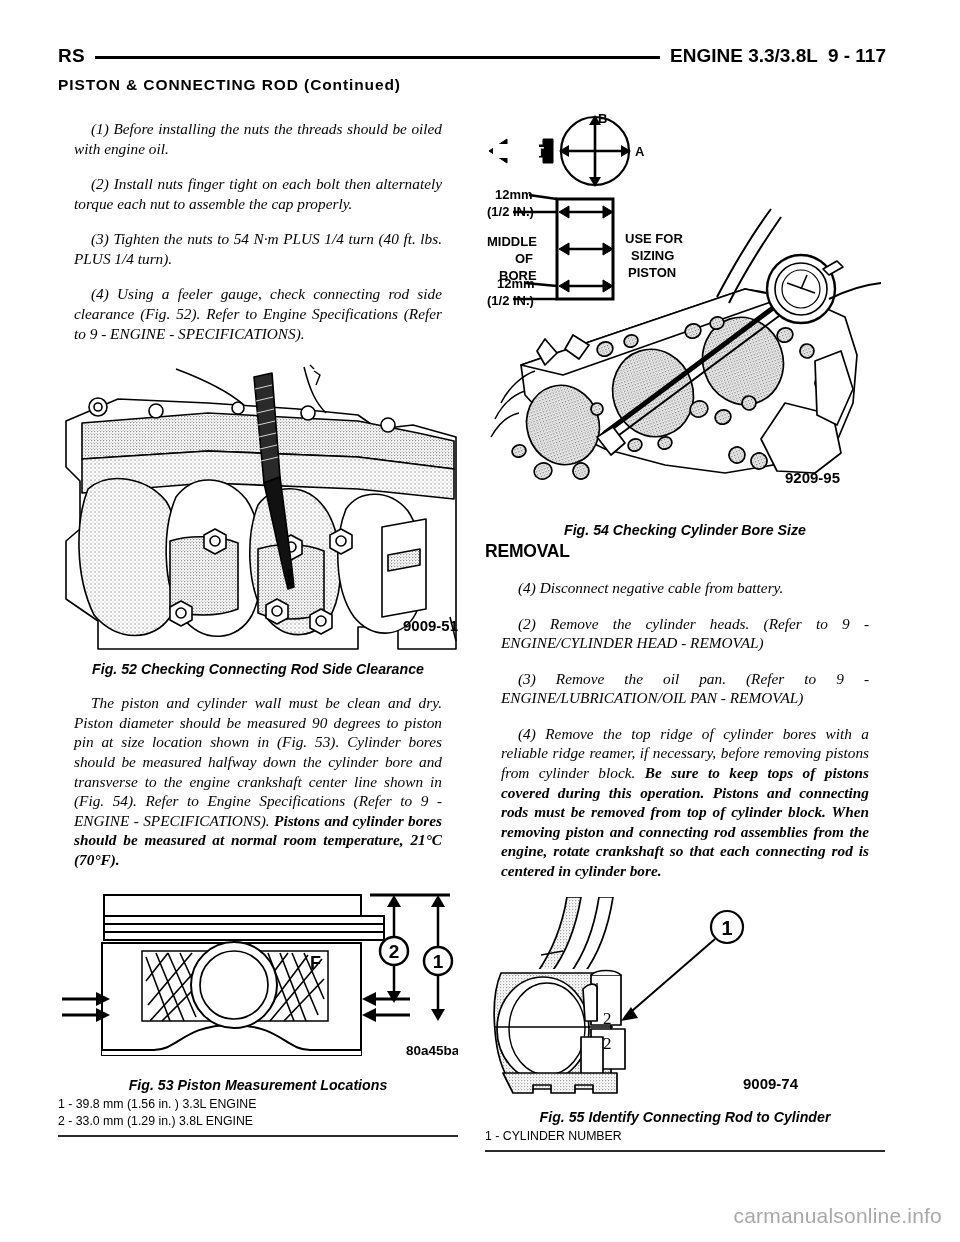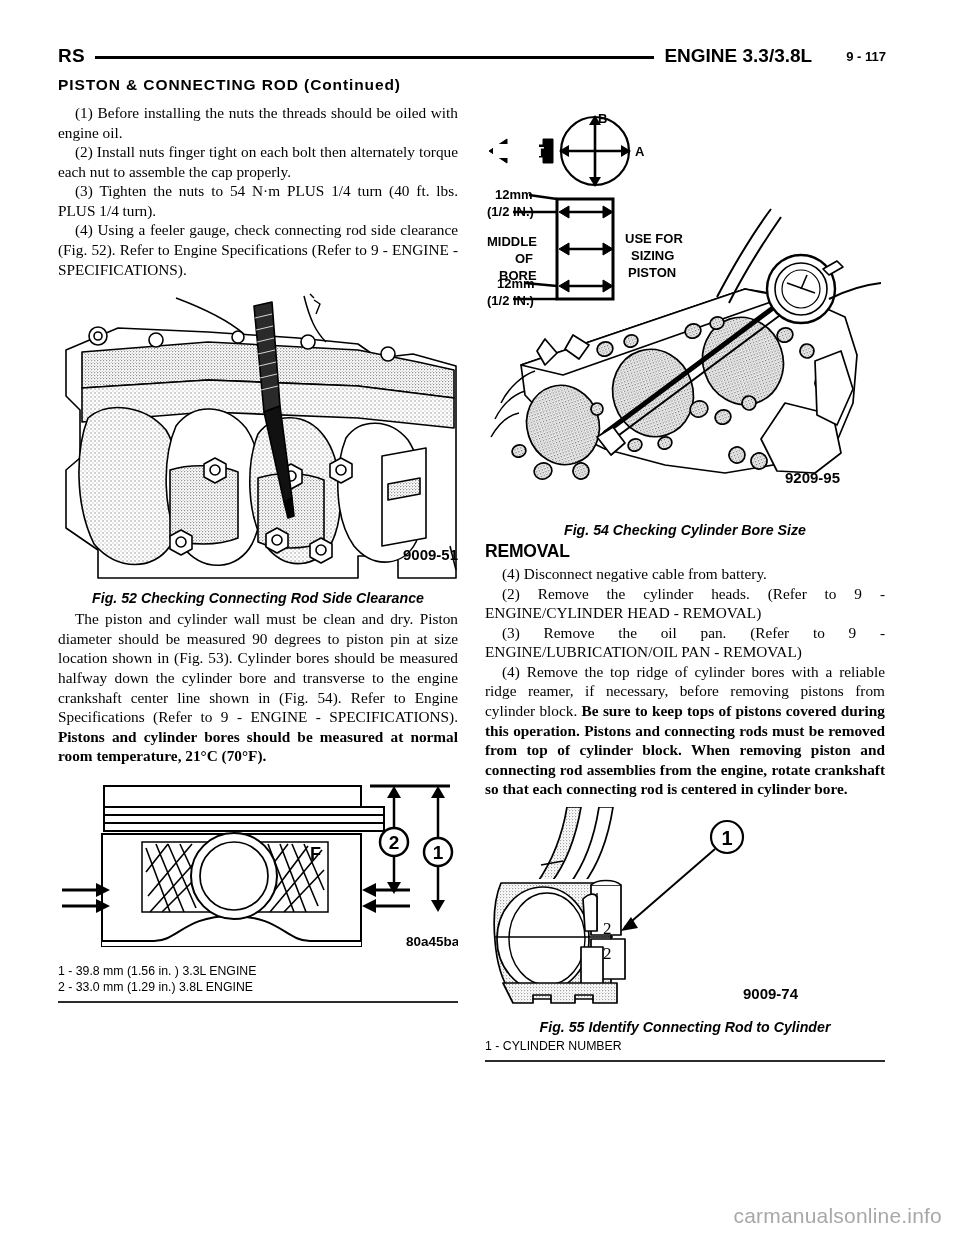--- a/index.html
+++ b/index.html
@@ -43,23 +43,23 @@
   }
   #page-header .hdr-right {
     font-family: "Liberation Sans", sans-serif;
     font-weight: bold;
     font-size: 19px;
     white-space: nowrap;
   }
   #page-header .hdr-page {
     font-family: "Liberation Sans", sans-serif;
     font-weight: bold;
-    font-size: 13px;
+    font-size: 19px;
     white-space: nowrap;
-    margin-left: 34px;
+    margin-left: 10px;
   }
 
   #continued-bar {
     position: absolute;
     left: 58px;
     top: 76px;
     width: 828px;
     font-family: "Liberation Sans", sans-serif;
     font-weight: bold;
     font-size: 15.5px;
@@ -69,26 +69,27 @@
   
   .col {
     position: absolute;
     top: 103px;
     width: 400px;
   }
   #col-left  { left: 58px; }
   #col-right { left: 485px; }
 
   p.body {
-    margin: 0;
+    margin: 16px;
     font-size: 15.3px;
     line-height: 1.28;
     text-align: justify;
     text-indent: 17px;
     hyphens: manual;
+    font-style: italic;
   }
   .bold-run { font-weight: bold; }
 
   h2.sect {
     font-family: "Liberation Sans", sans-serif;
     font-weight: bold;
     font-size: 17.5px;
     margin: 0 0 2px 0;
     letter-spacing: -0.2px;
   }
@@ -285,20 +286,21 @@
         <circle cx="336" cy="66" r="14" fill="#fff" stroke-width="2.5"></circle>
         <circle cx="380" cy="76" r="14" fill="#fff" stroke-width="2.5"></circle>
       </g>
       <text x="336" y="73" text-anchor="middle" font-family="Liberation Sans, sans-serif" font-size="19" font-weight="bold">2</text>
       <text x="380" y="83" text-anchor="middle" font-family="Liberation Sans, sans-serif" font-size="19" font-weight="bold">1</text>
       <text x="252" y="84" font-family="Liberation Sans, sans-serif" font-size="18" font-weight="bold">F</text>
       <text x="348" y="170" font-family="Liberation Sans, sans-serif" font-size="13.5" font-weight="bold">80a45ba1</text>
     </svg>
   </div>
 
+  <div class="figcap">Fig. 53 Piston Measurement Locations</div>
   <div class="legend">
     <div>1 - 39.8 mm (1.56 in. ) 3.3L ENGINE</div>
     <div>2 - 33.0 mm (1.29 in.) 3.8L ENGINE</div>
   </div>
   <hr class="hrule">
 </div>
 
 <div class="col" id="col-right">
 
   <div class="figwrap" style="height:412px;">

